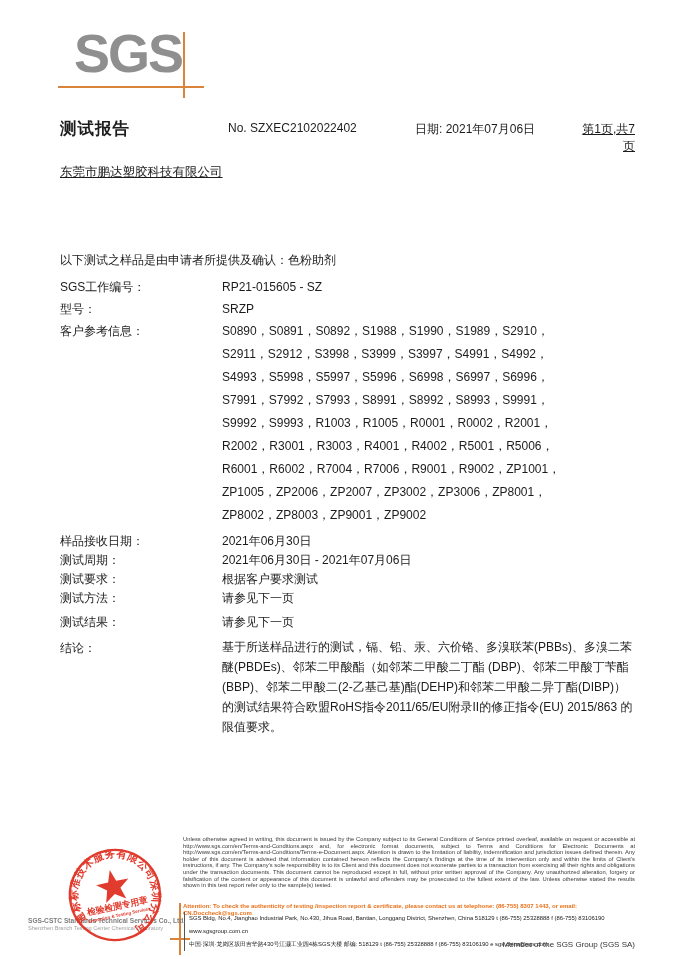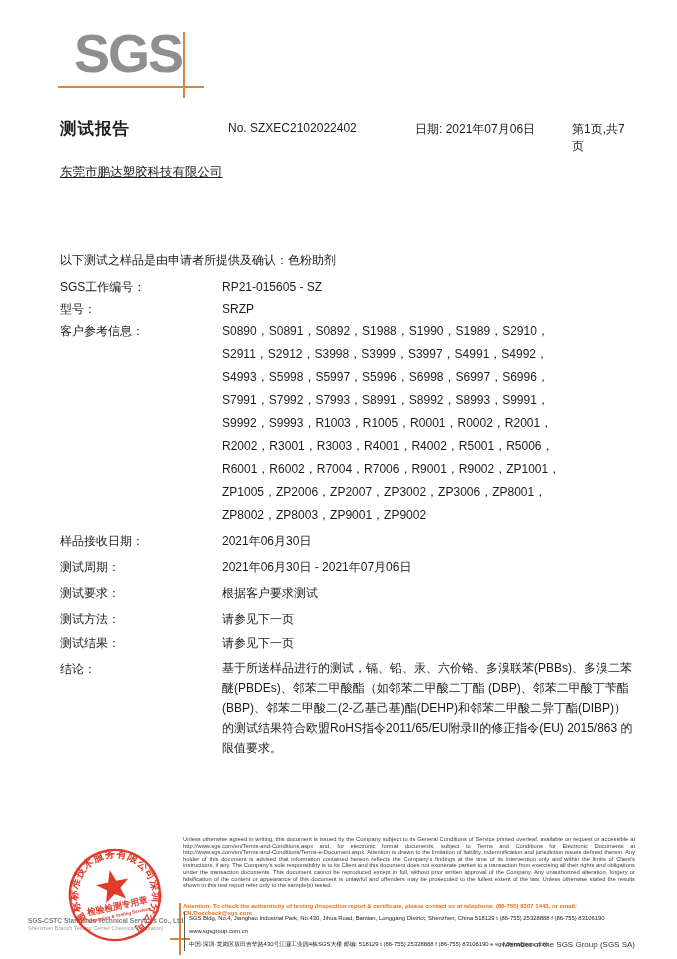--- a/index.html
+++ b/index.html
@@ -6,37 +6,37 @@
   html,body { background:#e9e9e9; font-family:"Liberation Sans","DejaVu Sans",sans-serif; }
   .page { position:relative; width:677px; height:959px; background:#ffffff; overflow:hidden; color:#1c1c1c; }
 
   
   .logo-area { position:absolute; left:58px; top:28px; width:150px; height:72px; }
   .logo-text { position:absolute; left:16px; top:-6px; font-size:54px; font-weight:bold; color:#8f8f8f; letter-spacing:-2px; font-family:"Liberation Sans",sans-serif; }
   .logo-hline { position:absolute; left:0; top:58px; width:146px; height:2px; background:#d9833b; }
   .logo-vline { position:absolute; left:125px; top:4px; width:2px; height:66px; background:#d9833b; }
 
   
-  .header-row { position:absolute; left:60px; top:118px; width:575px; height:20px; font-size:12px; }
+  .header-row { position:absolute; left:60px; top:118px; width:575px; height:20px; font-size:12px;text-align:right; }
   .header-row .title { position:absolute; left:0; top:0; font-size:16.5px; font-weight:bold; letter-spacing:1px; }
   .header-row .no { position:absolute; left:168px; top:3px; }
   .header-row .date { position:absolute; left:355px; top:3px; }
-  .header-row .pages { position:absolute; left:512px; top:3px; }
+  .header-row .pages { position:absolute; left:512px; top:3px;text-decoration:underline; }
 
   .applicant { position:absolute; left:60px; top:160px; width:520px; font-size:12.5px; line-height:25px;text-decoration:underline; }
 
   .intro { position:absolute; left:60px; top:252px; width:560px; font-size:12px; }
 
   
   .fields { position:absolute; left:60px; top:276px; width:575px; font-size:12px; }
   .frow { display:flex; align-items:flex-start; line-height:22px; }
   .frow .flabel { width:162px; flex:0 0 162px; }
   .frow .fvalue { flex:1; white-space:pre-line; }
   .frow.refs .fvalue { line-height:23px; }
-  .frow.tight { line-height:19px;margin-top:7px; }
+  .frow.tight { line-height:19px; }
   .frow.gap { margin-top:5px; }
   .frow.concl { margin-top:5px; }
   .frow.concl .fvalue { line-height:20px; white-space:normal; }
 
   
   .terms { position:absolute; left:183px; top:836px; width:452px; font-size:5.8px; line-height:6.6px; color:#3a3a3a; text-align:justify; }
   .attention { position:absolute; left:183px; top:903px; width:452px; font-size:6px; line-height:6.6px; color:#e8711a; font-weight:bold; }
   .addr-block { position:absolute; left:184px; top:912px; width:452px; border-left:1px solid #555; padding-left:4px; font-size:5.9px; line-height:13px; color:#222; }
   .member { position:absolute; right:42px; top:940px; font-size:8px; color:#333;margin-left:39px; }
 

